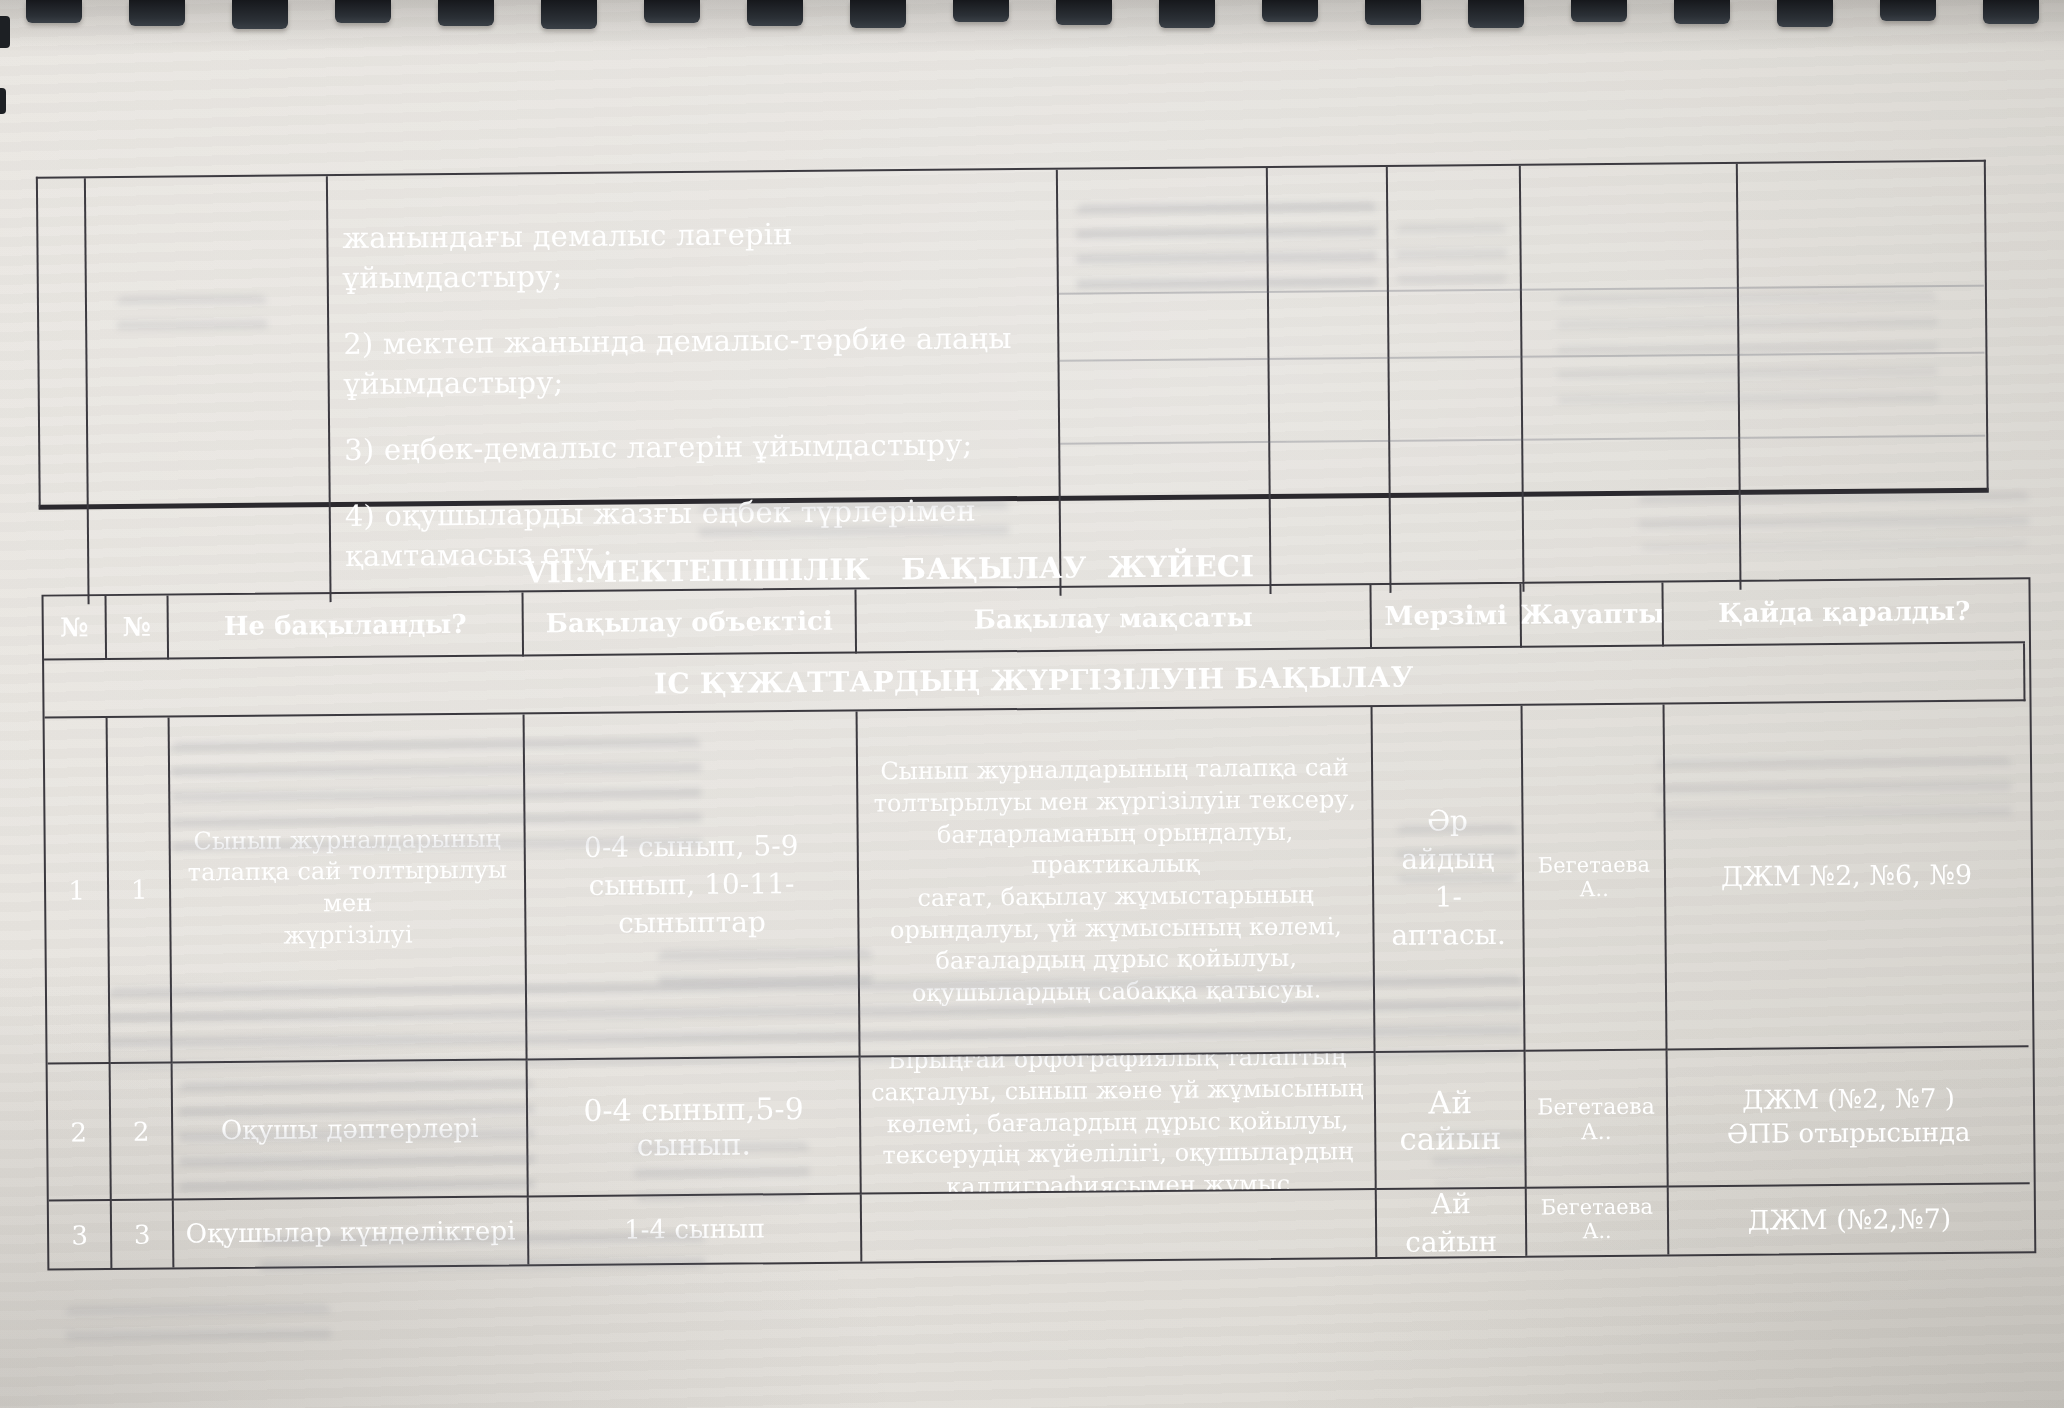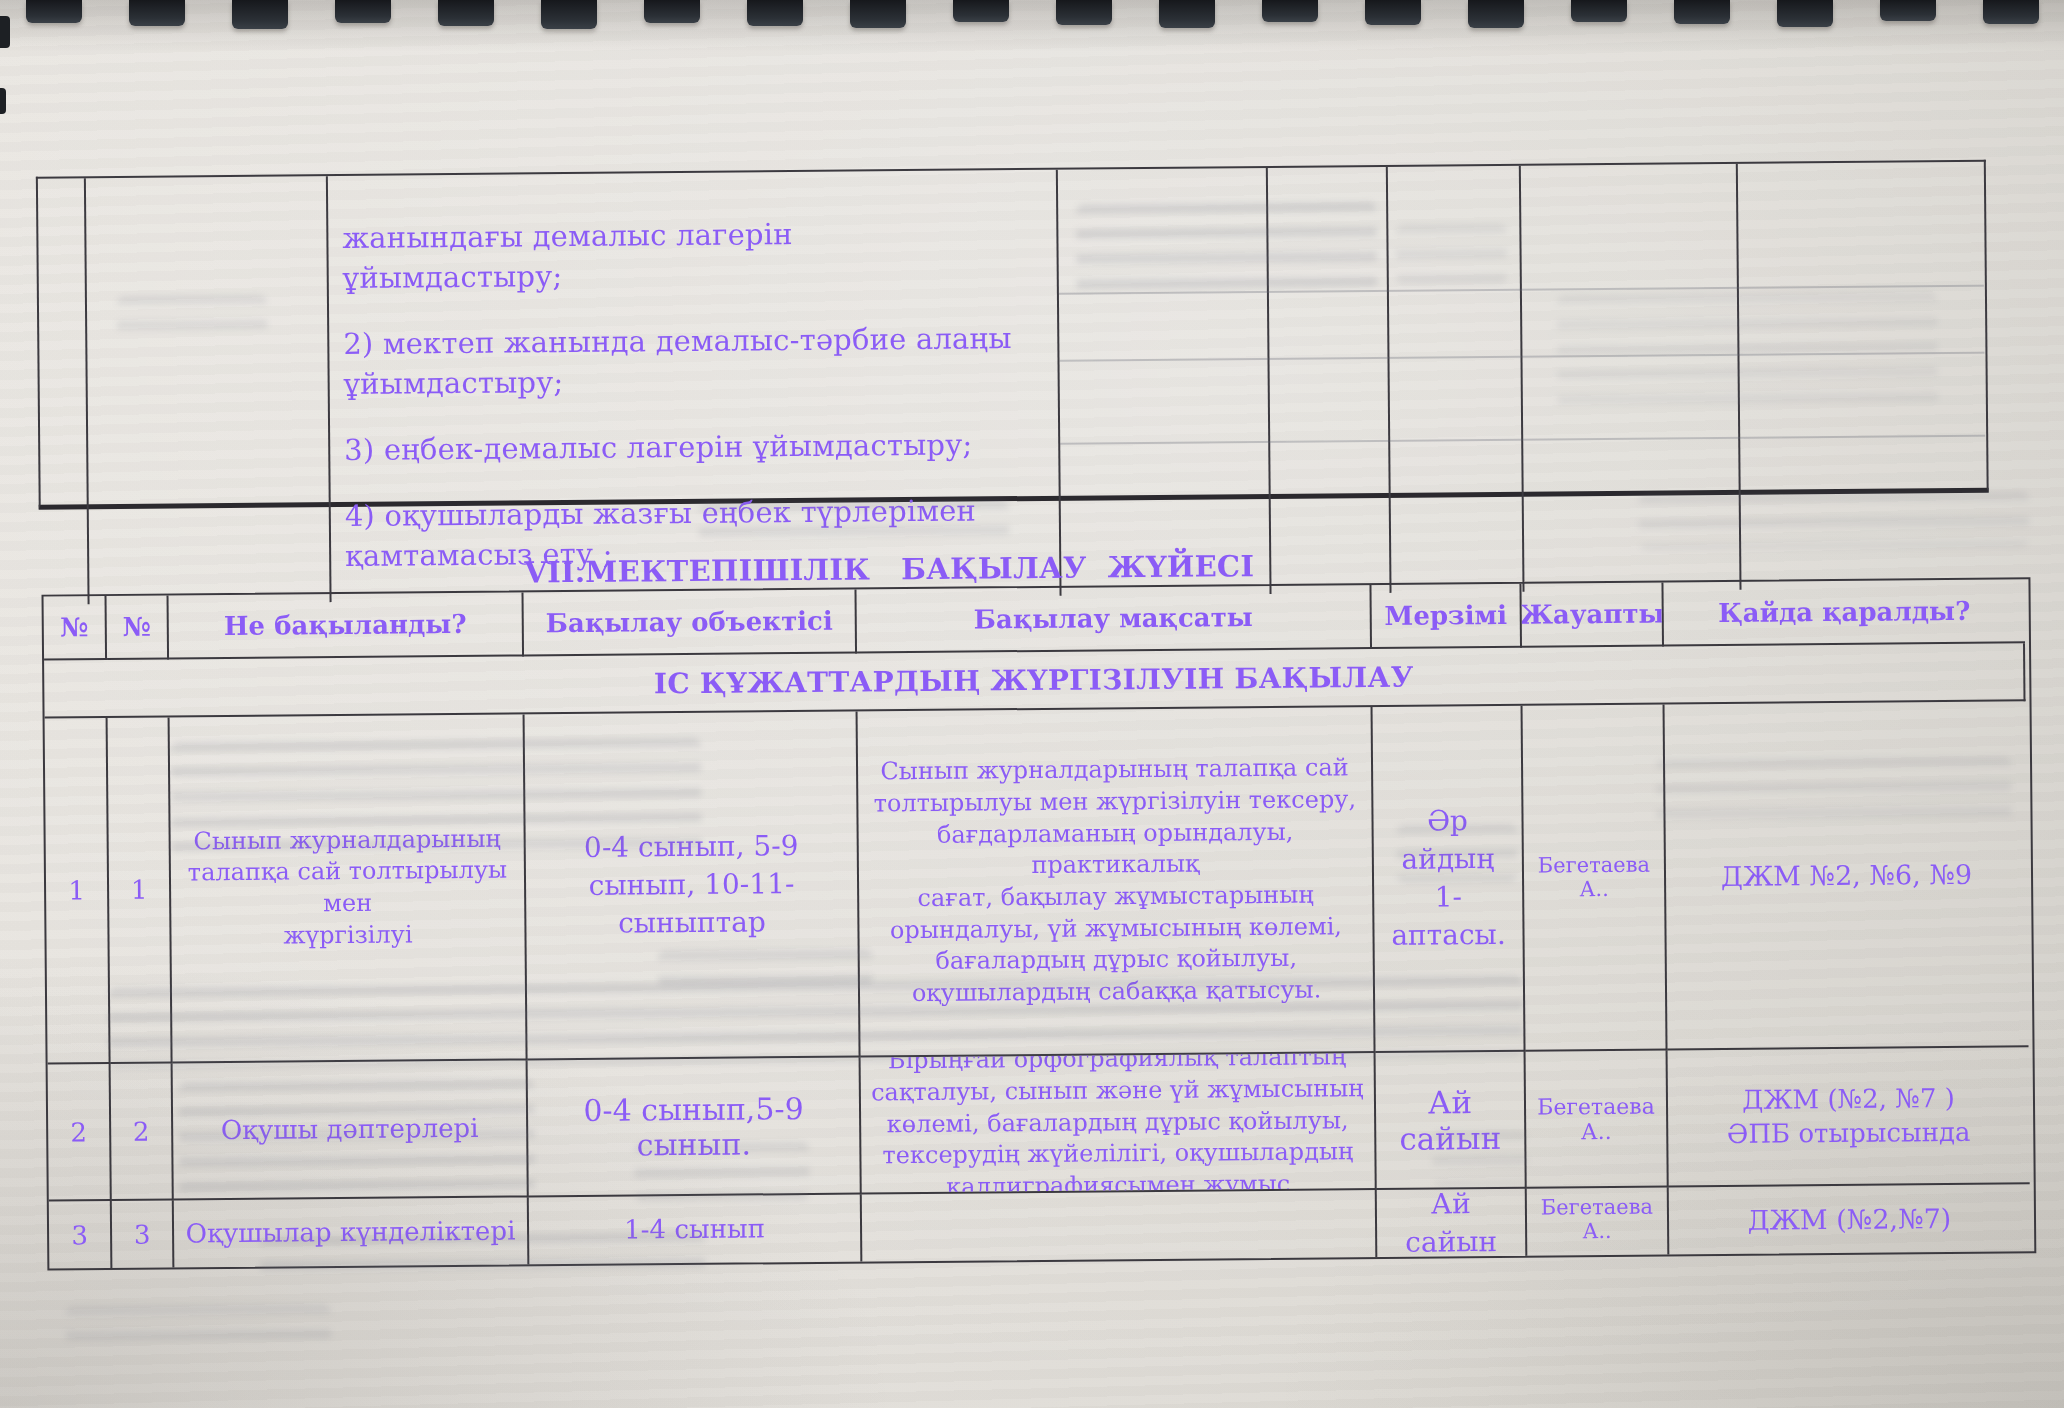--- a/index.html
+++ b/index.html
@@ -1,18 +1,18 @@
 <!DOCTYPE html>
 <html><head>
 <meta charset="utf-8">
 <style>
   html,body{margin:0;padding:0;background:#1c1e21;}
   .photo{
     position:relative;width:2064px;height:1408px;overflow:hidden;
-    font-family:"DejaVu Serif","Liberation Serif",serif;color:#8b5cf6;
+    font-family:"DejaVu Serif","Liberation Serif",serif;color:#ffffff;
   }
   .paper{
     position:absolute;inset:0;
     background:
       linear-gradient(180deg, rgba(70,66,62,.22), rgba(70,66,62,0) 52px),
       radial-gradient(62% 46% at 0% 100%, rgba(92,88,82,.20), rgba(92,88,82,0) 70%),
       radial-gradient(55% 40% at 100% 100%, rgba(92,88,82,.12), rgba(92,88,82,0) 70%),
       radial-gradient(140% 120% at 60% 26%, rgba(255,255,255,.28), rgba(255,255,255,0) 62%),
       repeating-linear-gradient(178.5deg, rgba(255,255,255,.025) 0 9px, rgba(110,106,100,.03) 9px 19px),
       linear-gradient(100deg,#e8e5e0 0%,#e3e0db 42%,#dcd9d3 74%,#d0cdc7 100%);

